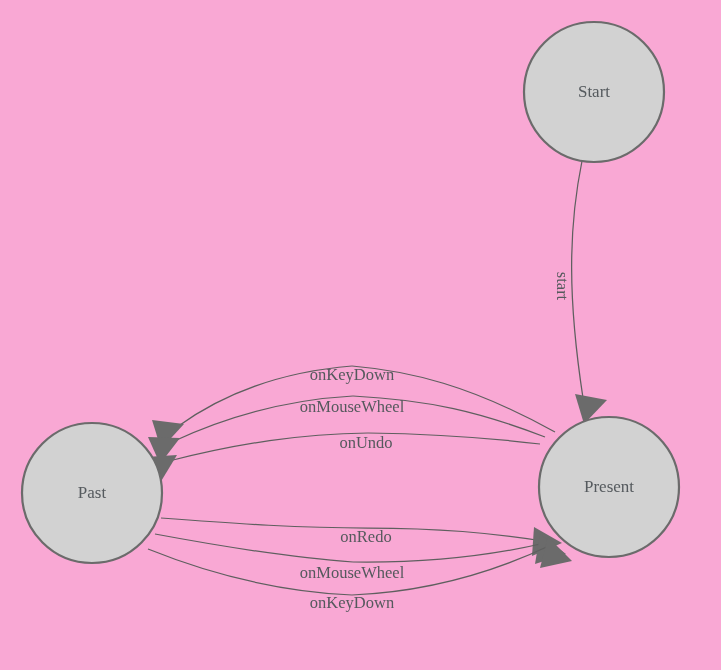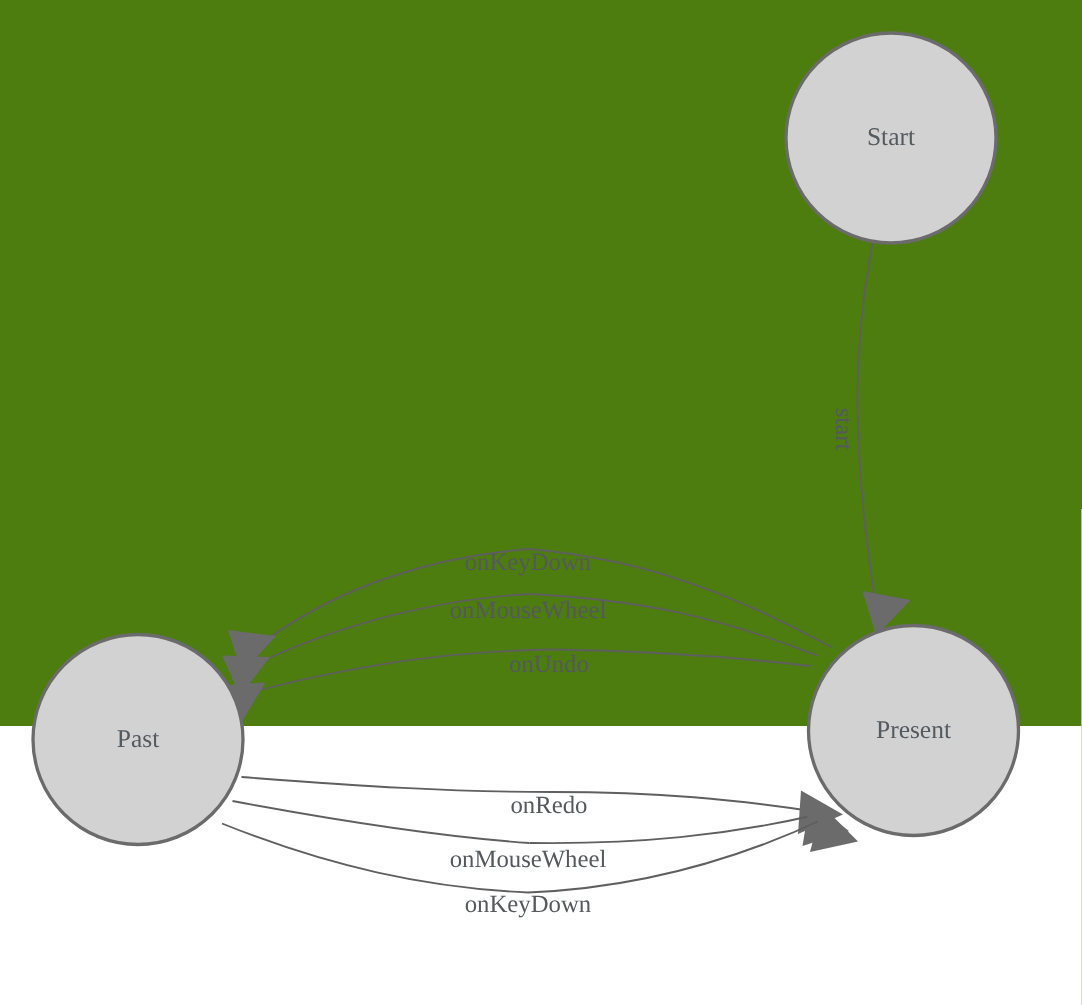--- a/index.html
+++ b/index.html
@@ -9,22 +9,22 @@
   }
   body {
     width: 721px;
     height: 670px;
     overflow: hidden;
     font-family: "Liberation Serif", "DejaVu Serif", serif;
   }
   #diagram-root {
     position: relative;
     width: 721px;
-    height: 484px;
-    background: #4d7c0f;
+    height: 670px;
+    background: #f9a8d4;
     text-decoration: underline;
   }
   svg#state-diagram {
     display: block;
     width: 721px;
     height: 670px;
   }
   .node-circle {
     fill: #d2d2d2;
     stroke: #6b6b6b;

